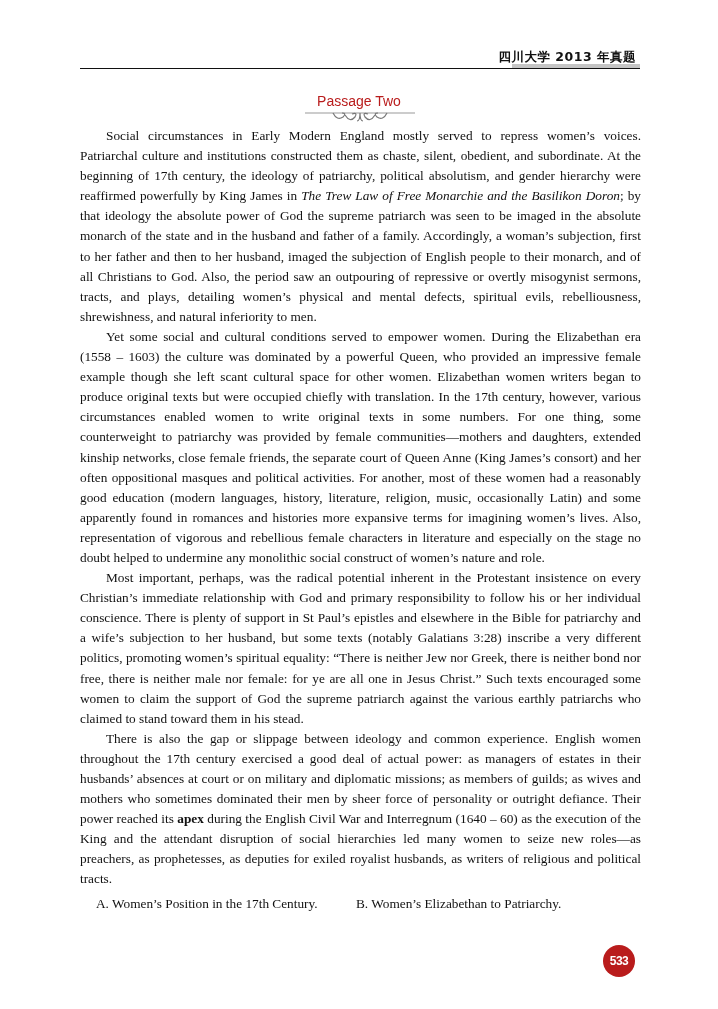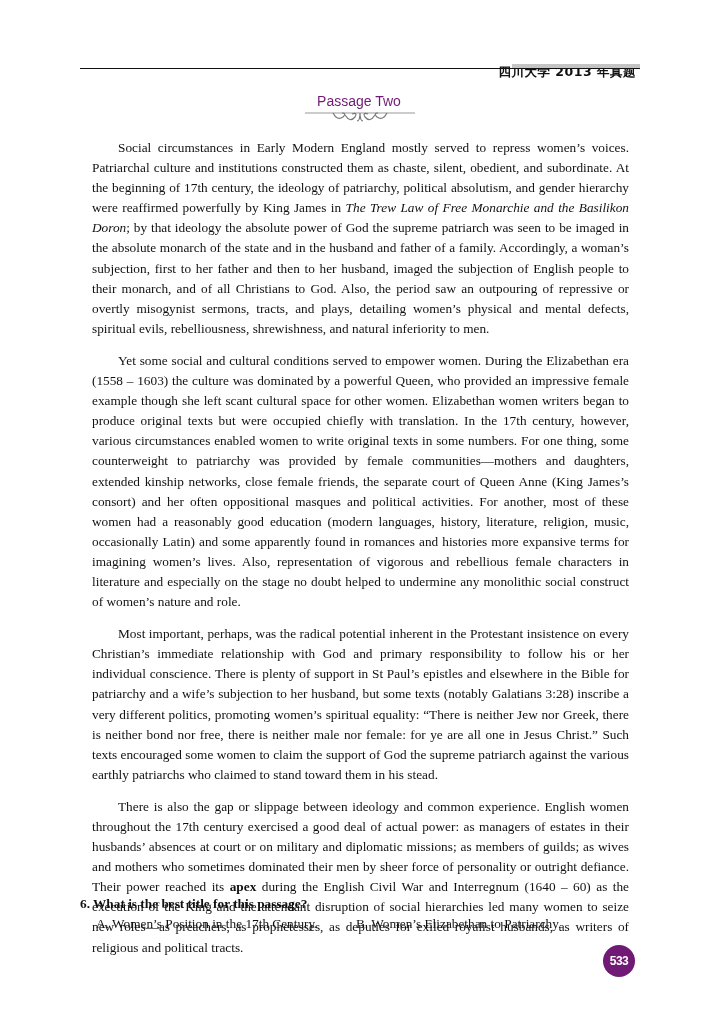--- a/index.html
+++ b/index.html
@@ -1,30 +1,30 @@
 <!DOCTYPE html>
 <html><head>
 <meta charset="utf-8">
 <style>
   html, body { margin: 0; padding: 0; background: #ffffff; }
   body { width: 718px; height: 1009px; position: relative; overflow: hidden; font-family: "Liberation Serif", "DejaVu Serif", serif; color: #111; }
   .header { position: absolute; left: 80px; top: 47px; width: 560px; height: 24px; }
-  .header-title { position: absolute; right: 4px; top: 17px; font-family: "DejaVu Sans", "Liberation Sans", sans-serif; font-weight: bold; font-size: 12.5px; letter-spacing: 0.5px; color: #111; }
+  .header-title { position: absolute; right: 4px; top: 2px; font-family: "DejaVu Sans", "Liberation Sans", sans-serif; font-weight: bold; font-size: 12.5px; letter-spacing: 0.5px; color: #111; }
   .header-band { position: absolute; right: 0; top: 17px; width: 128px; height: 4px; background: #c4c4c4; }
   .header-rule { position: absolute; left: 0; top: 21px; width: 560px; height: 1px; background: #111; }
-  .passage-title { position: absolute; left: 0; width: 718px; top: 93px; text-align: center; font-family: "Liberation Sans", "DejaVu Sans", sans-serif; font-size: 14px; color: #701a75; }
+  .passage-title { position: absolute; left: 0; width: 718px; top: 93px; text-align: center; font-family: "Liberation Sans", "DejaVu Sans", sans-serif; font-size: 14px; color: #b91c1c; }
   .ornament { position: absolute; left: 305px; top: 109px; width: 110px; height: 16px; }
   .body-text { position: absolute; left: 80px; top: 126px; width: 561px; font-size: 13.3px; line-height: 20.1px; text-align: justify; }
-  .body-text p { margin: 12px; text-indent: 26px; }
+  .body-text p { margin: 0; text-indent: 26px; }
   .underline { font-weight: bold; }
   .question { position: absolute; left: 80px; top: 894px; width: 561px; font-size: 13.3px; line-height: 20px; }
   .q-stem { font-weight: bold; }
   .options { display: flex; padding-left: 16px; }
   .opt-a { width: 260px; }
-  .page-badge { position: absolute; left: 603px; top: 945px; width: 32px; height: 32px; border-radius: 50%; background: #701a75; color: #fff; font-family: "Liberation Sans", "DejaVu Sans", sans-serif; font-weight: bold; font-size: 12px; display: flex; align-items: center; justify-content: center; letter-spacing: -0.5px; }
+  .page-badge { position: absolute; left: 603px; top: 945px; width: 32px; height: 32px; border-radius: 50%; background: #b91c1c; color: #fff; font-family: "Liberation Sans", "DejaVu Sans", sans-serif; font-weight: bold; font-size: 12px; display: flex; align-items: center; justify-content: center; letter-spacing: -0.5px; }
 </style>
 </head>
 <body>
 
 <div class="header">
   <span class="header-title">四川大学 2013 年真题</span>
   <div class="header-band"></div>
   <div class="header-rule"></div>
 </div>
 
@@ -48,20 +48,19 @@
   </p>
   <p>
     <span>Most important, perhaps, was the radical potential inherent in the Protestant insistence on every Christian’s immediate relationship with God and primary responsibility to follow his or her individual conscience. There is plenty of support in St Paul’s epistles and elsewhere in the Bible for patriarchy and a wife’s subjection to her husband, but some texts (notably Galatians 3:28) inscribe a very different politics, promoting women’s spiritual equality: “There is neither Jew nor Greek, there is neither bond nor free, there is neither male nor female: for ye are all one in Jesus Christ.” Such texts encouraged some women to claim the support of God the supreme patriarch against the various earthly patriarchs who claimed to stand toward them in his stead.</span>
   </p>
   <p>
     <span>There is also the gap or slippage between ideology and common experience. English women throughout the 17th century exercised a good deal of actual power: as managers of estates in their husbands’ absences at court or on military and diplomatic missions; as members of guilds; as wives and mothers who sometimes dominated their men by sheer force of personality or outright defiance. Their power reached its </span><span class="underline">apex</span><span> during the English Civil War and Interregnum (1640 – 60) as the execution of the King and the attendant disruption of social hierarchies led many women to seize new roles—as preachers, as prophetesses, as deputies for exiled royalist husbands, as writers of religious and political tracts.</span>
   </p>
 </div>
 
 <div class="question">
-  <div class="q-stem">6. What is the best title for this passage?</div>
   <div class="options">
     <span class="opt-a">A. Women’s Position in the 17th Century.</span>
     <span>B. Women’s Elizabethan to Patriarchy.</span>
   </div>
 </div>
 
 <div class="page-badge">533</div>
 
 </body></html>

